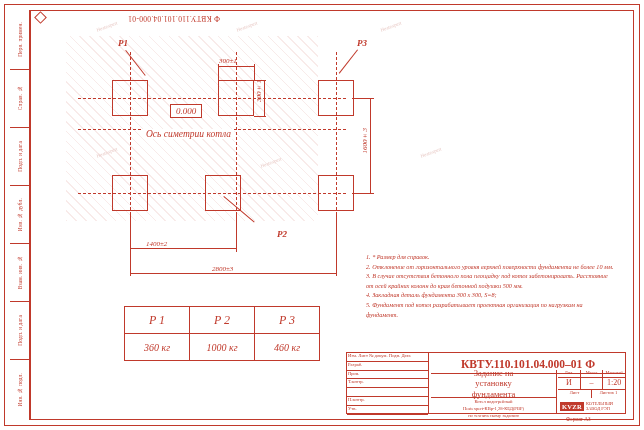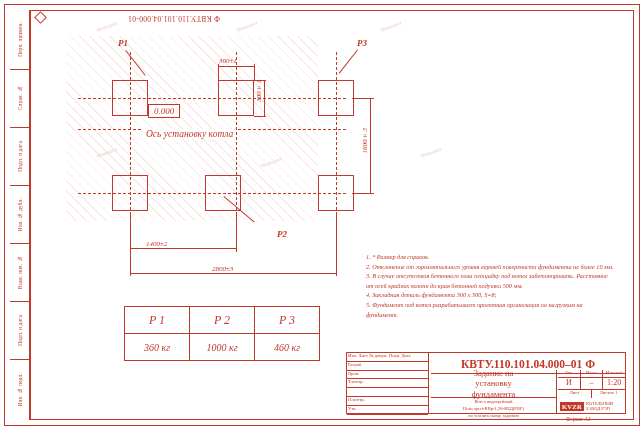--- a/index.html
+++ b/index.html
@@ -127,23 +127,23 @@
 
   <div class="lbl" style="left:118px;top:38px;">P1</div>
   <div class="leader" style="left:126px;top:50px;width:32px;transform:rotate(52deg);"></div>
 
   <div class="lbl" style="left:357px;top:38px;">P3</div>
   <div class="leader" style="left:358px;top:50px;width:30px;transform:rotate(128deg);"></div>
 
   <div class="lbl" style="left:241px;top:229px;margin-left:36px;">P2</div>
   <div class="leader" style="left:224px;top:196px;width:40px;transform:rotate(40deg);"></div>
 
-  <div class="zero" style="left:148px;top:104px;">0.000</div>
-
-  <div class="axname" style="left:143px;top:129px;background:#fff;padding:0 3px;">Ось установку котла</div>
+  <div class="zero" style="left:170px;top:104px;">0.000</div>
+
+  <div class="axname" style="left:143px;top:129px;background:#fff;padding:0 3px;">Ось симетрии котла</div>
 
   <div class="dimline" style="left:218px;top:66px;width:36px;"></div>
   <div class="ext" style="left:218px;top:64px;height:16px;"></div>
   <div class="ext" style="left:254px;top:64px;height:16px;"></div>
   <div class="dimtxt" style="left:219px;top:57px;">300±1</div>
 
   <div class="dimlinev" style="left:264px;top:80px;height:36px;"></div>
   <div class="exth" style="left:254px;top:80px;width:12px;"></div>
   <div class="exth" style="left:254px;top:116px;width:12px;"></div>
   <div class="dimtxtv" style="left:255px;top:80px;">300±1</div>

